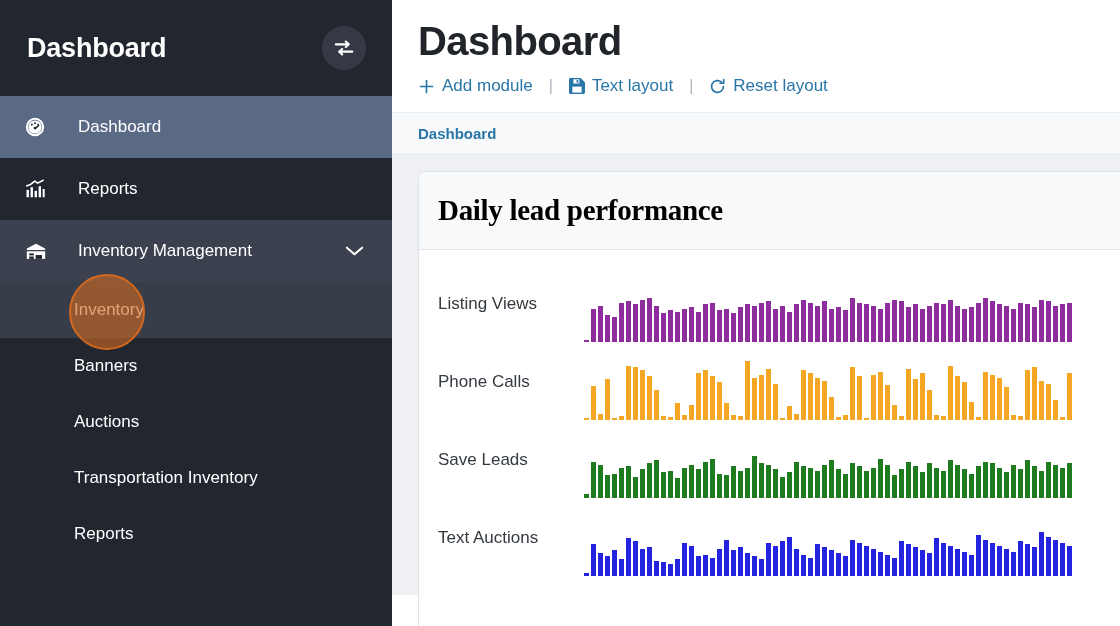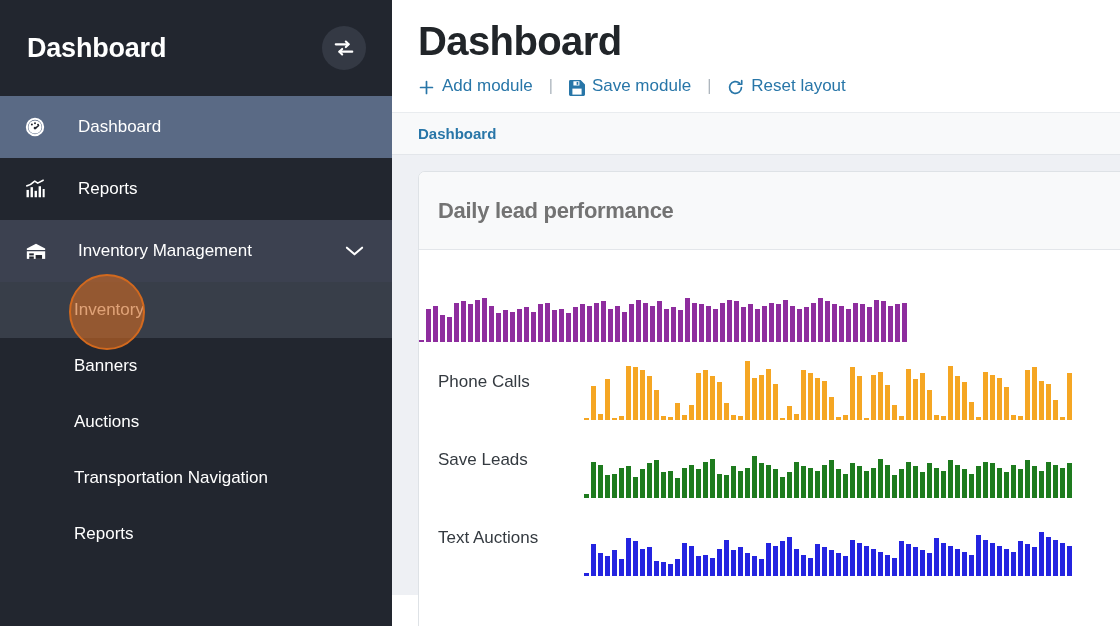--- a/index.html
+++ b/index.html
@@ -110,21 +110,21 @@
     color: #212529;
     letter-spacing: -0.6px;
     line-height: 1.15;
   }
   .toolbar {
     display: flex; align-items: center;
     margin-top: 12px;
     padding-bottom: 16px;
   }
   .tool-link {
-    display: flex; align-items: flex-end;
+    display: flex; align-items: center;
     color: #2876a8;
     font-size: 17px;
     cursor: pointer;
     white-space: nowrap;
   }
   .tool-link .t-icon { display: flex; align-items: center; margin-right: 7px; }
   .tool-sep {
     color: #adb5bd;
     margin: 0 16px;
     font-size: 16px;
@@ -159,24 +159,25 @@
     overflow: hidden;
   }
   .card-header {
     background: #f8f9fa;
     border-bottom: 1px solid #e3e6ea;
     height: 78px;
     display: flex; align-items: center;
     padding-left: 19px;
   }
   .card-title {
-    font-size: 22px;
+    font-size: 29px;
     font-weight: bold;
-    color: #737373;
+    color: #000000;
     letter-spacing: -0.3px;
+    font-family: Liberation Serif, serif;
   }
   .card-body { padding: 14px 0 0 0; }
 
   .spark-row {
     display: flex;
     align-items: flex-end;
     height: 78px;
     margin-bottom: 0px;
   }
   .spark-label {
@@ -274,21 +275,21 @@
     <div class="sub-item highlight">
       <span class="sub-label">Inventory</span>
     </div>
     <div class="sub-item">
       <span class="sub-label">Banners</span>
     </div>
     <div class="sub-item">
       <span class="sub-label">Auctions</span>
     </div>
     <div class="sub-item">
-      <span class="sub-label">Transportation Navigation</span>
+      <span class="sub-label">Transportation Inventory</span>
     </div>
     <div class="sub-item">
       <span class="sub-label">Reports</span>
     </div>
 
     <div class="cursor-ring"></div>
   </aside>
 
   <section class="main">
 
@@ -309,21 +310,21 @@
 
         <span class="tool-link">
           <span class="t-icon">
             <svg width="16" height="16" viewBox="0 0 16 16" fill="#2876a8">
               <path d="M1.4 0h10.2L16 4.4v10.2A1.4 1.4 0 0 1 14.6 16H1.4A1.4 1.4 0 0 1 0 14.6V1.4A1.4 1.4 0 0 1 1.4 0z"></path>
               <rect x="4.4" y="1.3" width="6" height="4.2" fill="#ffffff"></rect>
               <rect x="7.6" y="2" width="1.7" height="2.8" fill="#2876a8"></rect>
               <rect x="3.4" y="8.6" width="9.2" height="6" fill="#ffffff"></rect>
             </svg>
           </span>
-          <span>Save module</span>
+          <span>Text layout</span>
         </span>
 
         <span class="tool-sep">|</span>
 
         <span class="tool-link">
           <span class="t-icon">
             <svg width="17" height="17" viewBox="0 0 20 20" fill="none" stroke="#2876a8" stroke-width="2" stroke-linecap="round">
               <path d="M17 10a7 7 0 1 1-2.3-5.2"></path>
               <path d="M17.3 2v4.2h-4.2" stroke-linejoin="round"></path>
             </svg>
@@ -338,20 +339,21 @@
     </div>
 
     <div class="content-area">
       <div class="card">
         <div class="card-header">
           <span class="card-title">Daily lead performance</span>
         </div>
         <div class="card-body">
           <div id="spark-rows">
               <div class="spark-row">
+                <div class="spark-label">Listing Views</div>
                 <div class="spark-chart">
                   <div class="bar" style="height: 2px; background: rgb(142, 45, 158);"></div>
                   <div class="bar" style="height: 33px; background: rgb(142, 45, 158);"></div>
                   <div class="bar" style="height: 36px; background: rgb(142, 45, 158);"></div>
                   <div class="bar" style="height: 27px; background: rgb(142, 45, 158);"></div>
                   <div class="bar" style="height: 25px; background: rgb(142, 45, 158);"></div>
                   <div class="bar" style="height: 39px; background: rgb(142, 45, 158);"></div>
                   <div class="bar" style="height: 41px; background: rgb(142, 45, 158);"></div>
                   <div class="bar" style="height: 38px; background: rgb(142, 45, 158);"></div>
                   <div class="bar" style="height: 42px; background: rgb(142, 45, 158);"></div>

